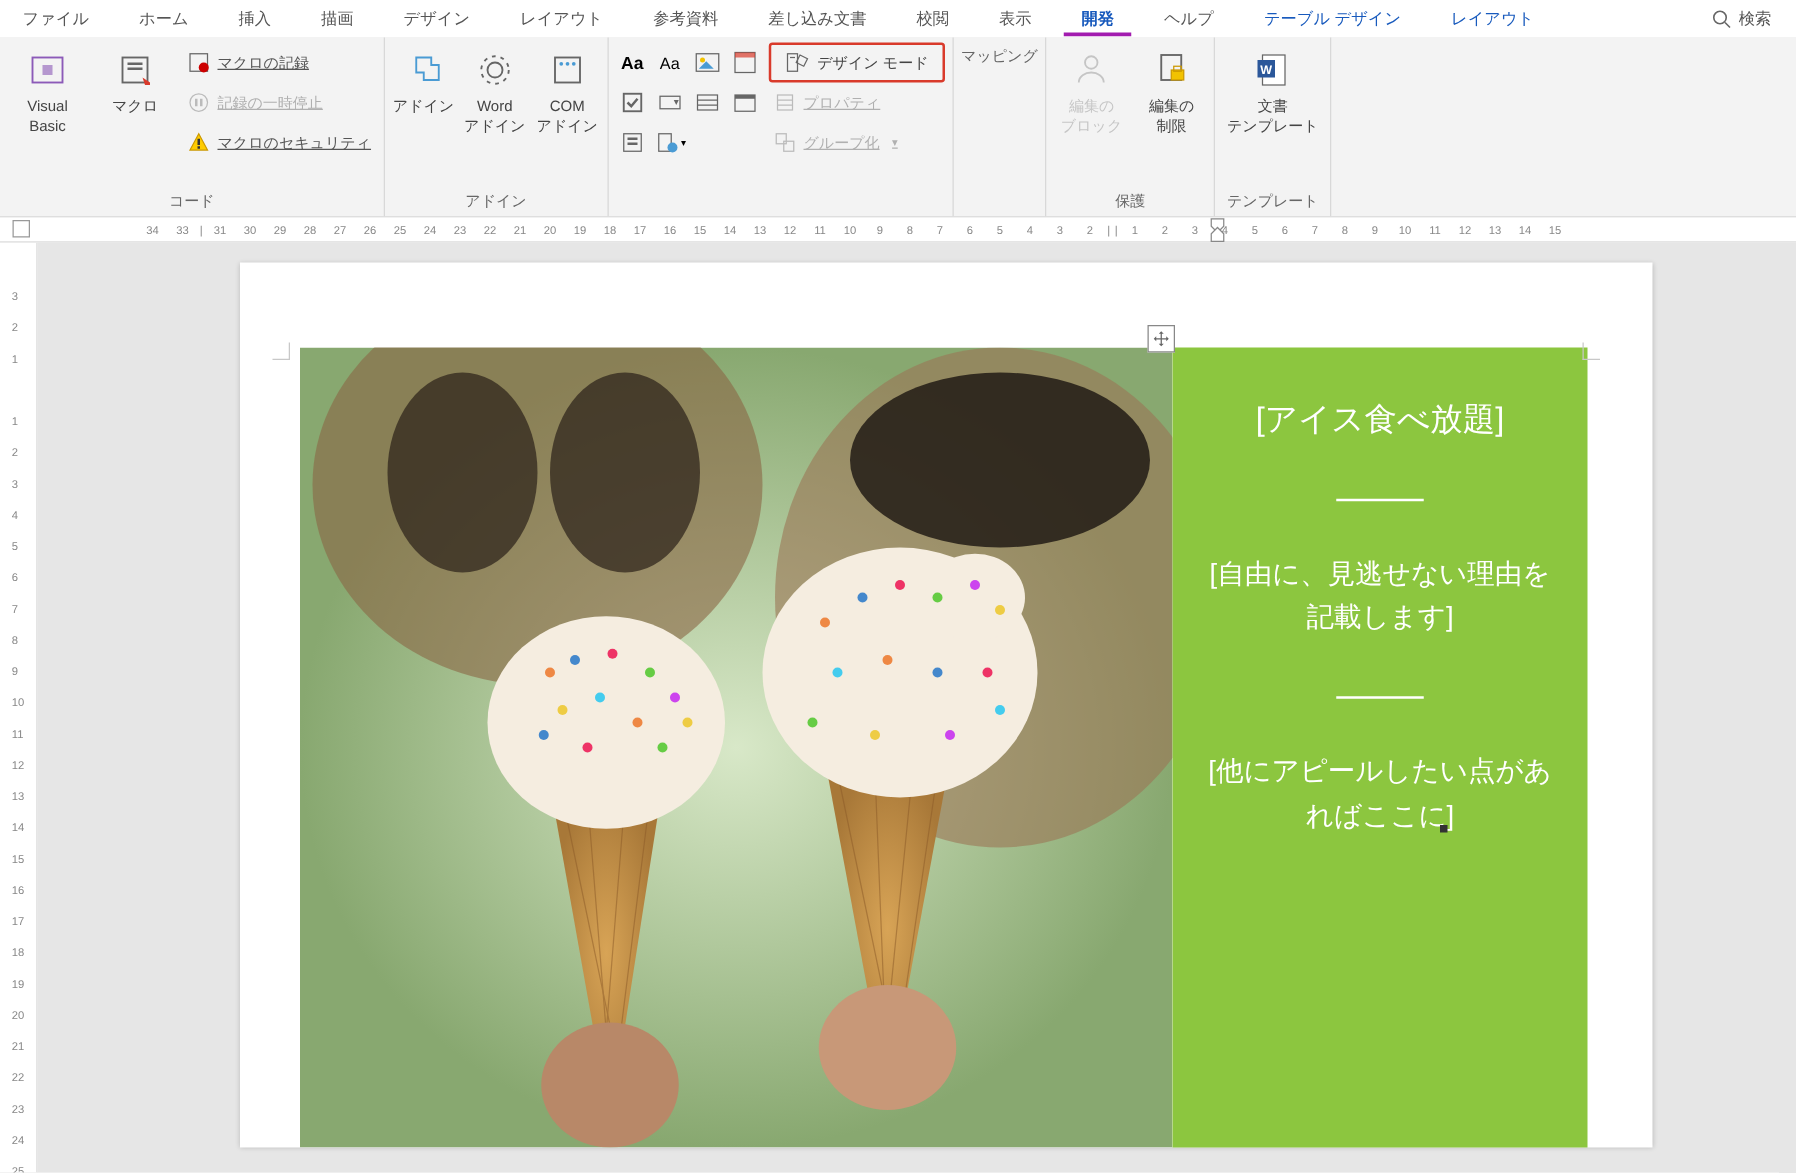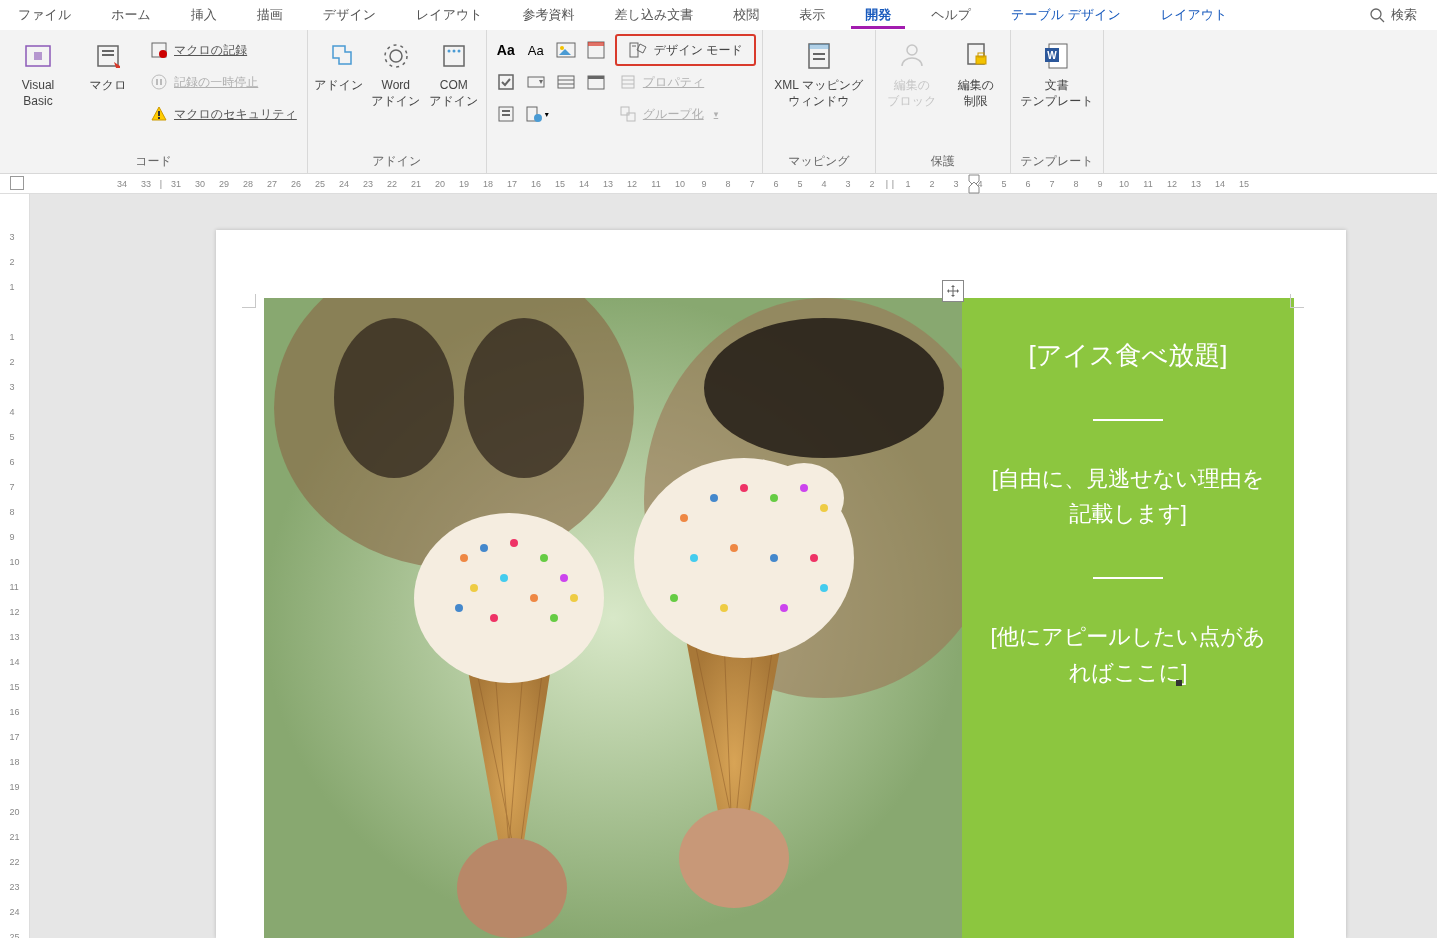--- a/index.html
+++ b/index.html
@@ -24,21 +24,21 @@
 .ctrl-ic { width: 26px; height: 26px; display: flex; align-items: center; justify-content: center; cursor: pointer; border-radius: 2px; }
 .ctrl-ic svg { width: 22px; height: 22px; }
 .highlight-box { border: 2.5px solid #d93a2b; border-radius: 3px; padding: 0 5px; }
 .mode-btn { display: flex; align-items: center; gap: 6px; font-size: 12px; color: #444; padding: 4px 6px; cursor: pointer; }
 .ruler-h { background: #fff; height: 20px; display: flex; align-items: center; font-size: 9px; color: #888; padding-left: 110px; position: relative; border-bottom: 1px solid #ddd; }
 .ruler-h .tick { position: relative; width: 31px; text-align: center; }
 .ruler-corner { position: absolute; left: 10px; top: 2px; width: 14px; height: 14px; border: 1px solid #999; }
 .workspace { display: flex; height: 744px; background: #e6e6e6; }
 .ruler-v { width: 30px; background: #fff; display: flex; flex-direction: column; align-items: center; font-size: 9px; color: #888; padding-top: 30px; border-right: 1px solid #ddd; }
 .ruler-v .vtick { height: 31px; display: flex; align-items: center; }
-.page-wrap { flex: 1; padding: 36px 0 0 162px; overflow: hidden; margin-left: 24px; }
+.page-wrap { flex: 1; padding: 16px 0 0 162px; overflow: hidden; }
 .page { width: 1130px; background: #fff; box-shadow: 0 0 4px rgba(0,0,0,0.2); position: relative; }
 .crop-mark { position: absolute; width: 26px; height: 26px; }
 .crop-mark::before,.crop-mark::after { content: ""; position: absolute; background: #c8c8c8; }
 .cm-tl { top: 52px; left: 14px; } .cm-tl::before { width: 1px; height: 14px; bottom: 0; right: 0; } .cm-tl::after { height: 1px; width: 14px; bottom: 0; right: 0; }
 .cm-tr { top: 52px; right: 30px; } .cm-tr::before { width: 1px; height: 14px; bottom: 0; left: 0; } .cm-tr::after { height: 1px; width: 14px; bottom: 0; left: 0; }
 .move-handle { position: absolute; top: 50px; left: 726px; width: 22px; height: 22px; border: 1px solid #888; background: #fff; display: flex; align-items: center; justify-content: center; }
 .doc-row { display: flex; padding: 68px 48px 0; }
 .photo { width: 698px; height: 640px; }
 .side-panel { width: 332px; background: #8cc63f; color: #fff; padding: 40px 24px; display: flex; flex-direction: column; align-items: center; font-size: 22px; text-align: center; }
 .side-panel .title { font-size: 26px; font-weight: 500; margin-bottom: 40px; }
@@ -245,32 +245,20 @@
               <rect x="8" y="8" width="8" height="8" fill="none" stroke="#bbb"></rect>
             </svg>
           <span>グループ化</span>
             <span style="font-size:9px;margin-left:4px">▾</span>
         </div>
       </div>
     </div>
   </div>
 
   <div class="group">
-    <div class="group-body">
-      <div class="big-btn" style="width:100px">
-        <svg viewBox="0 0 36 36">
-            <rect x="8" y="6" width="20" height="24" fill="none" stroke="#666" stroke-width="1.5"></rect>
-            <rect x="8" y="6" width="20" height="5" fill="#4a9bd4" opacity="0.4"></rect>
-            <rect x="12" y="15" width="12" height="2" fill="#666"></rect>
-            <rect x="12" y="20" width="12" height="2" fill="#666"></rect>
-          </svg>
-        <div class="lbl" style="white-space:pre-line">XML マッピング
-ウィンドウ</div>
-      </div>
-    </div>
     <div class="group-label">マッピング</div>
   </div>
 
   <div class="group">
     <div class="group-body">
       <div class="big-btn" style="width:60px;opacity:0.5">
         <svg viewBox="0 0 36 36">
             <circle cx="18" cy="12" r="5" fill="none" stroke="#999" stroke-width="1.5"></circle>
             <path d="M8 28c0-5 5-8 10-8s10 3 10 8" fill="none" stroke="#999" stroke-width="1.5"></path>
           </svg>

